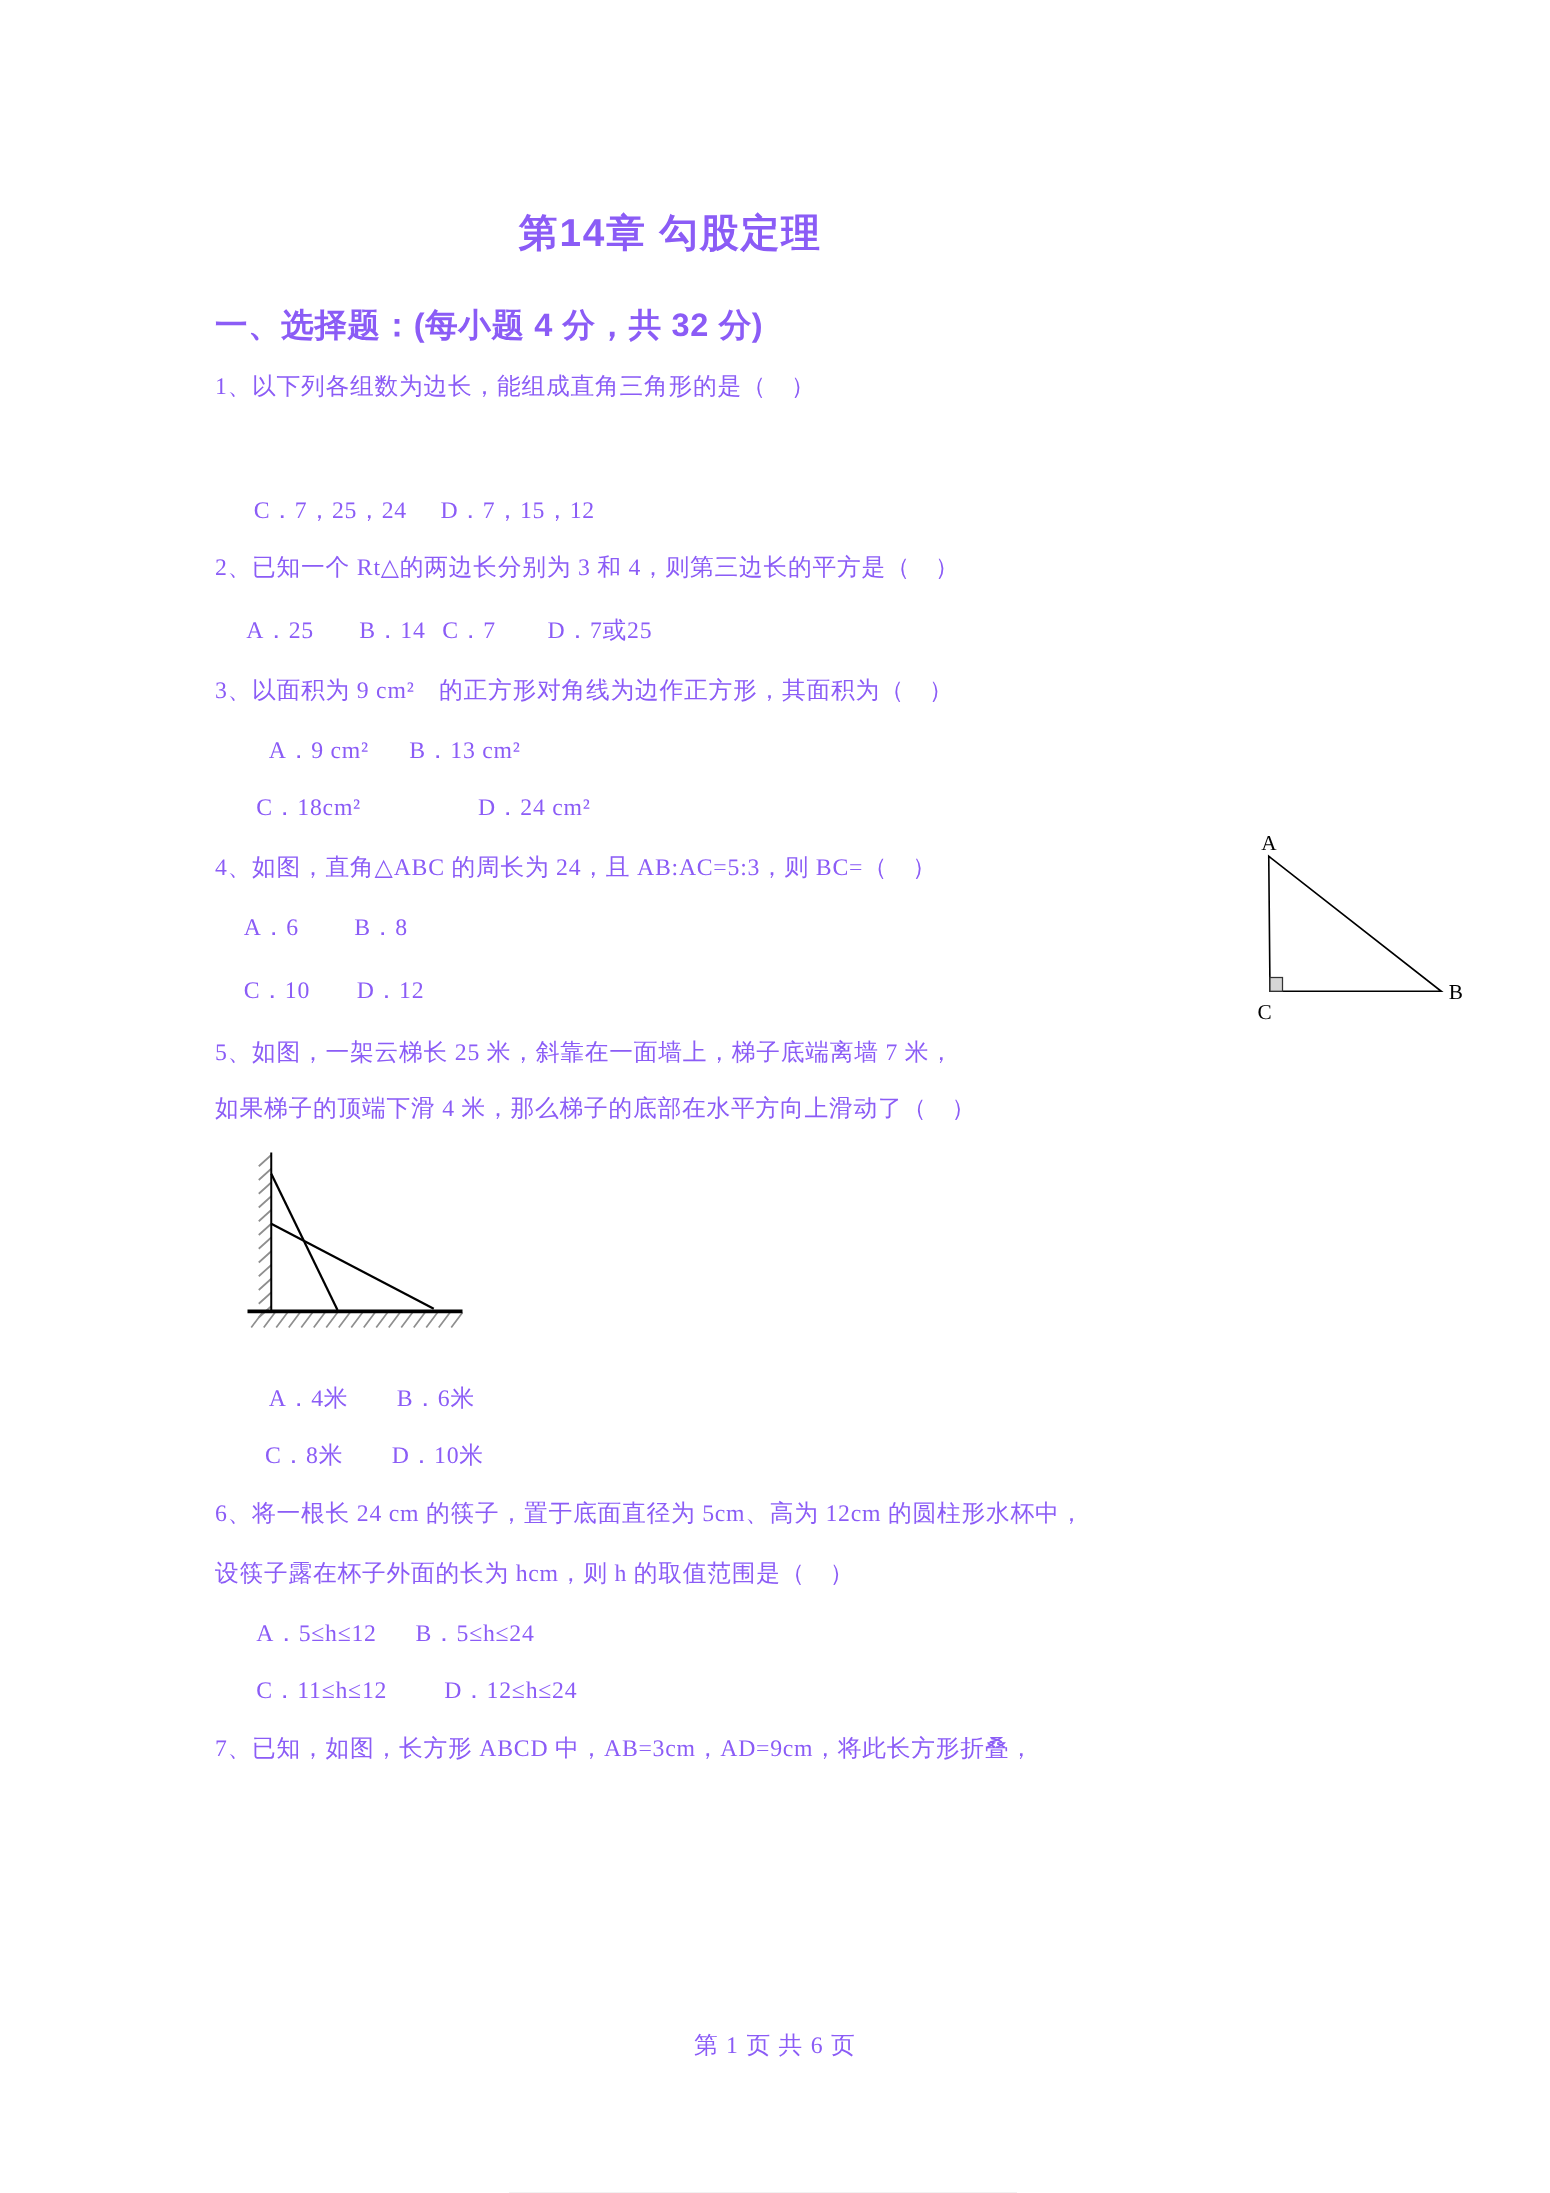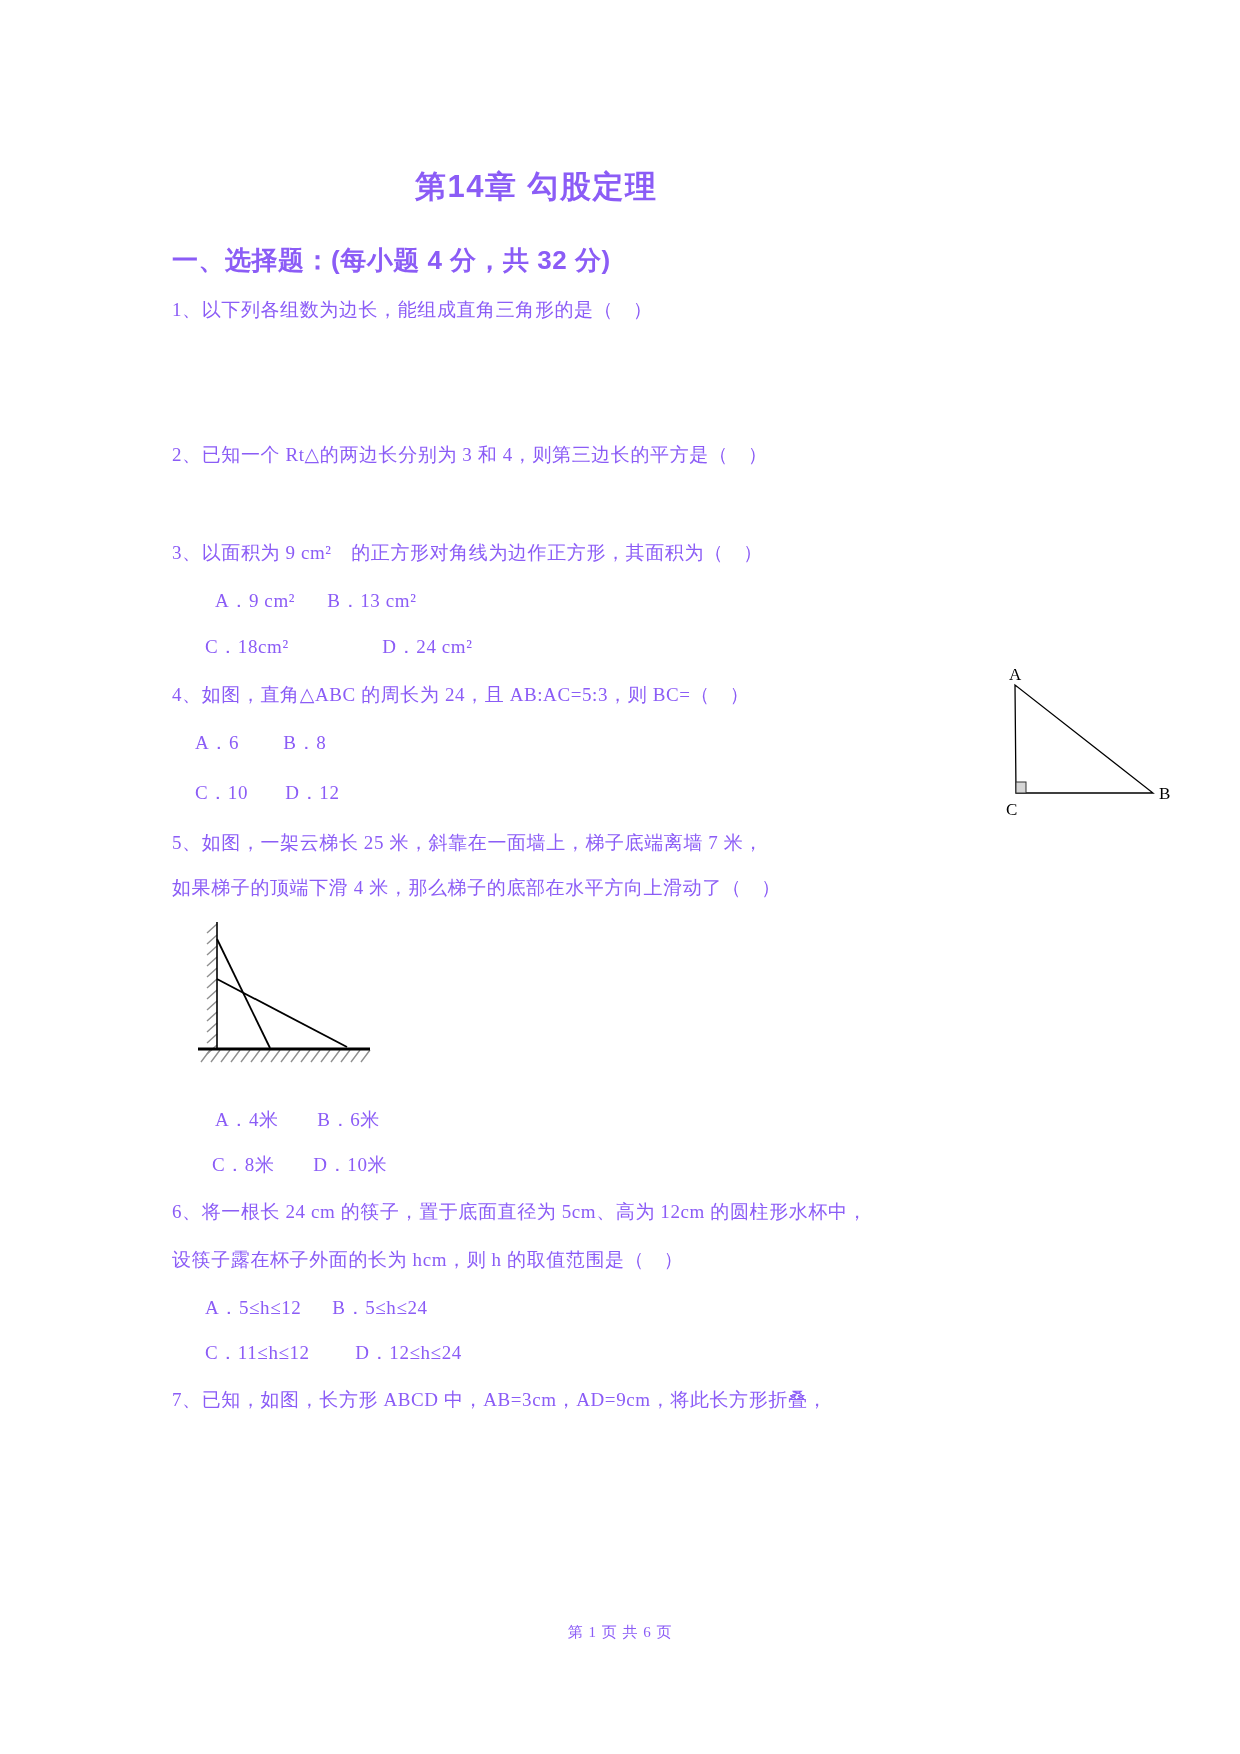--- a/index.html
+++ b/index.html
@@ -31,42 +31,52 @@
     font-weight:bold;
     font-size:26px;
     letter-spacing:0.5px;
   }
   .opt{display:inline-block;}
   .footer{
     position:absolute;
     left:0;top:1623px;
     width:100%;
     text-align:center;
-    font-size:15px;
+    font-size:19px;
     letter-spacing:1px;
   }
   .fig{position:absolute;}
   .fig text{
     font-family:"Liberation Serif","DejaVu Serif",serif;
     font-size:17px;
     fill:#000;
   }
 </style>
 </head>
 <body>
 
 <div class="page">
 
   <div class="ln title" style="top:172px;left:415px">第14章 勾股定理</div>
 
   <div class="ln sec" style="top:245px">一、选择题：(每小题 4 分，共 32 分)</div>
 
   <div class="ln" style="top:295px">1、以下列各组数为边长，能组成直角三角形的是（　）</div>
+  <div class="ln" style="top:394px;left:203px">
+    <span class="opt" style="min-width:144px">C．7，25，24</span>
+    <span class="opt">D．7，15，12</span>
+  </div>
 
   <div class="ln" style="top:440px">2、已知一个 Rt△的两边长分别为 3 和 4，则第三边长的平方是（　）</div>
+  <div class="ln" style="top:490px;left:197px">
+    <span class="opt" style="min-width:85px">A．25</span>
+    <span class="opt" style="min-width:61px">B．14</span>
+    <span class="opt" style="min-width:79px">C．7</span>
+    <span class="opt">D．7或25</span>
+  </div>
 
   <div class="ln" style="top:538px">3、以面积为 9 cm²　的正方形对角线为边作正方形，其面积为（　）</div>
   <div class="ln" style="top:586px;left:215px">
     <span class="opt" style="min-width:107px">A．9 cm²</span>
     <span class="opt">B．13 cm²</span>
   </div>
   <div class="ln" style="top:632px;left:205px">
     <span class="opt" style="min-width:172px">C．18cm²</span>
     <span class="opt">D．24 cm²</span>
   </div>

